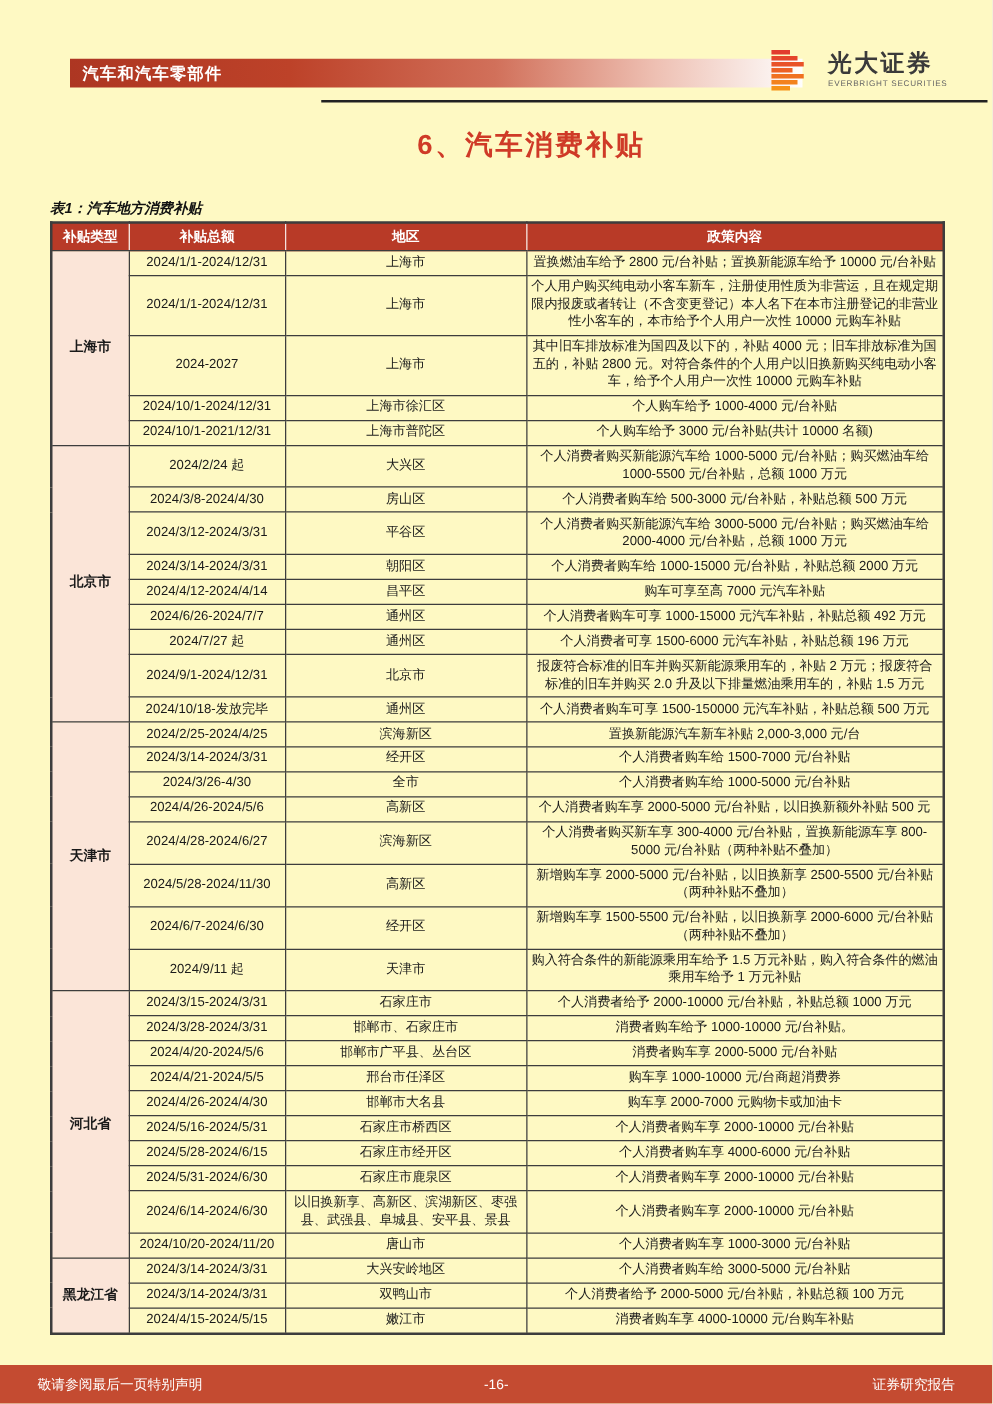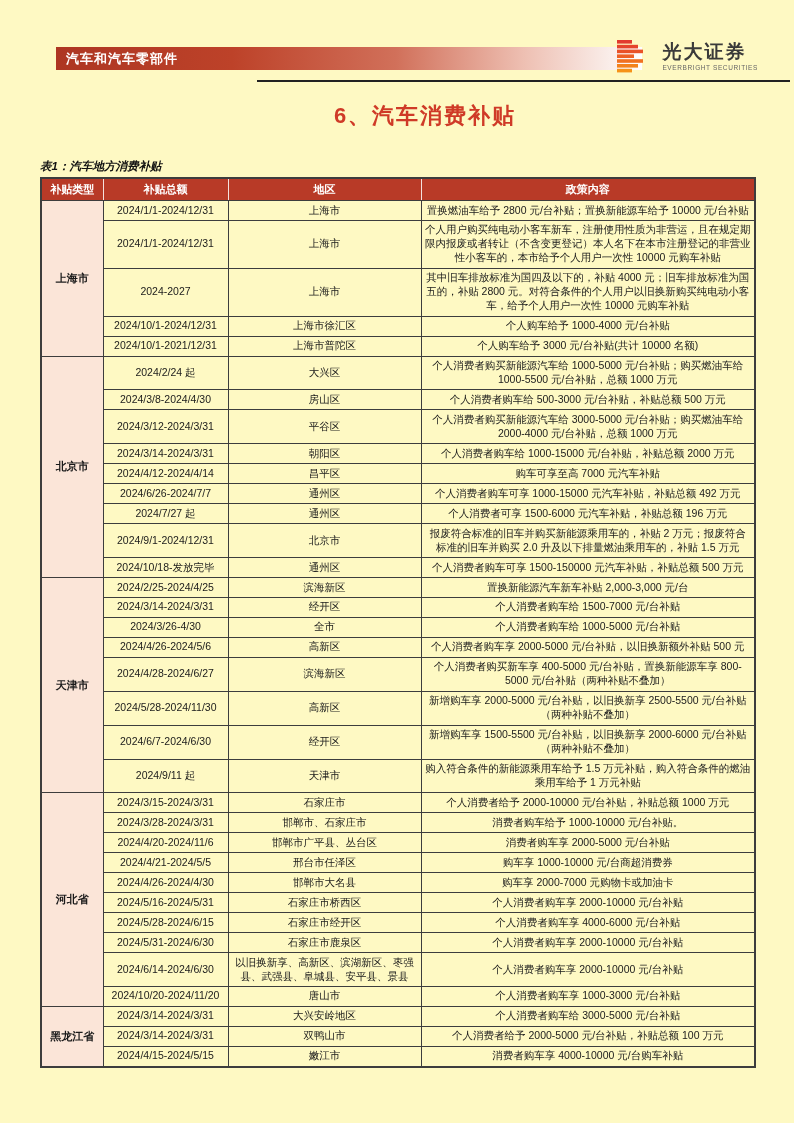--- a/index.html
+++ b/index.html
@@ -194,21 +194,21 @@
             <td>个人消费者购车给 1000-5000 元/台补贴</td>
           </tr>
           <tr>
             <td>2024/4/26-2024/5/6</td>
             <td>高新区</td>
             <td>个人消费者购车享 2000-5000 元/台补贴，以旧换新额外补贴 500 元</td>
           </tr>
           <tr>
             <td>2024/4/28-2024/6/27</td>
             <td>滨海新区</td>
-            <td>个人消费者购买新车享 400-5000 元/台补贴，置换新能源车享 800-5000 元/台补贴（两种补贴不叠加）</td>
+            <td>个人消费者购买新车享 300-4000 元/台补贴，置换新能源车享 800-5000 元/台补贴（两种补贴不叠加）</td>
           </tr>
           <tr>
             <td>2024/5/28-2024/11/30</td>
             <td>高新区</td>
             <td>新增购车享 2000-5000 元/台补贴，以旧换新享 2500-5500 元/台补贴（两种补贴不叠加）</td>
           </tr>
           <tr>
             <td>2024/6/7-2024/6/30</td>
             <td>经开区</td>
             <td>新增购车享 1500-5500 元/台补贴，以旧换新享 2000-6000 元/台补贴（两种补贴不叠加）</td>
@@ -223,21 +223,21 @@
             <td>2024/3/15-2024/3/31</td>
             <td>石家庄市</td>
             <td>个人消费者给予 2000-10000 元/台补贴，补贴总额 1000 万元</td>
           </tr>
           <tr>
             <td>2024/3/28-2024/3/31</td>
             <td>邯郸市、石家庄市</td>
             <td>消费者购车给予 1000-10000 元/台补贴。</td>
           </tr>
           <tr>
-            <td>2024/4/20-2024/11/6</td>
+            <td>2024/4/20-2024/5/6</td>
             <td>邯郸市广平县、丛台区</td>
             <td>消费者购车享 2000-5000 元/台补贴</td>
           </tr>
           <tr>
             <td>2024/4/21-2024/5/5</td>
             <td>邢台市任泽区</td>
             <td>购车享 1000-10000 元/台商超消费券</td>
           </tr>
           <tr>
             <td>2024/4/26-2024/4/30</td>
@@ -282,14 +282,19 @@
           </tr>
           <tr>
             <td>2024/4/15-2024/5/15</td>
             <td>嫩江市</td>
             <td>消费者购车享 4000-10000 元/台购车补贴</td>
           </tr>
         </tbody>
     </table>
   </div>
 
+  <div class="footer">
+    <span>敬请参阅最后一页特别声明</span>
+    <span class="footer-center">-16-</span>
+    <span>证券研究报告</span>
+  </div>
 
 </div>
 
 </body></html>

